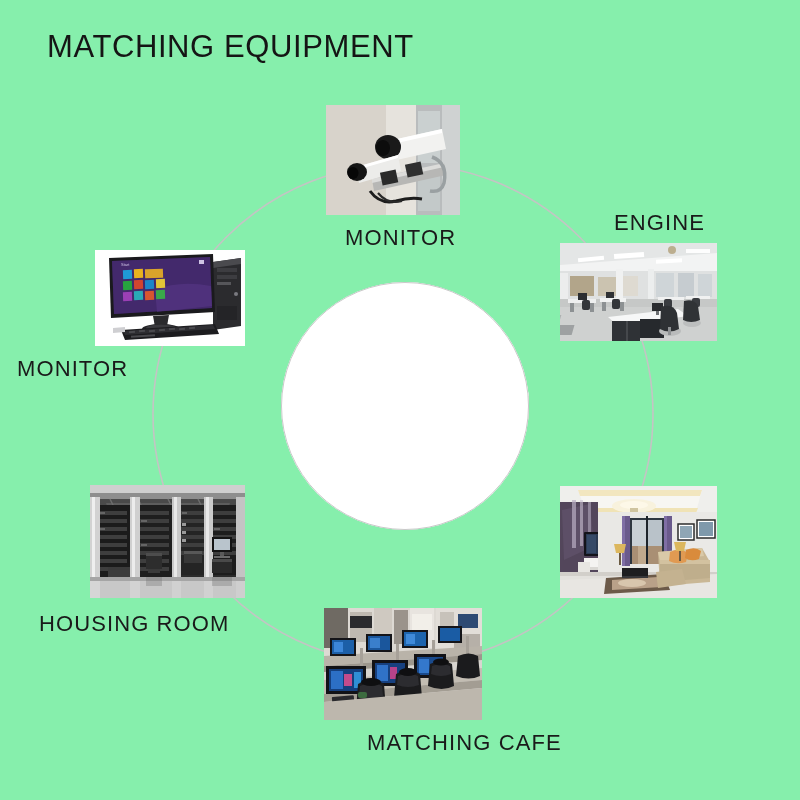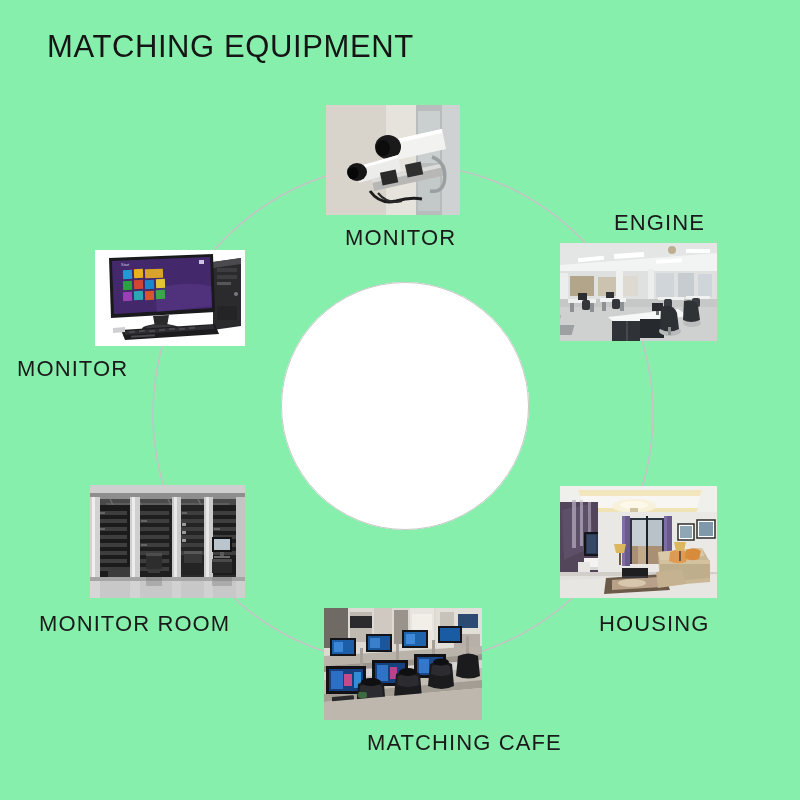--- a/index.html
+++ b/index.html
@@ -224,21 +224,20 @@
       <path d="M126 64 q9 -4 15 1 l-2 8 q-8 3 -14 -1 Z" fill="#d98b3c"></path>
 
       <path d="M96 86 L122 83 L126 98 L98 102 Z" fill="#c4b290"></path>
 
       <path d="M54 58 l12 0 l-2 9 l-8 0 Z" fill="#dcb75e"></path>
       <rect x="59" y="67" width="2" height="12" fill="#6a5a42"></rect>
       <path d="M114 56 l12 0 l-2 9 l-8 0 Z" fill="#dcb75e"></path>
       <rect x="119" y="65" width="2" height="10" fill="#6a5a42"></rect>
     </svg>
   </div>
-  <div class="label" style="left:599px;top:611px;">HOUSING</div>
 
   <div class="photo" style="left:324px;top:608px;width:158px;height:112px;">
     <svg viewBox="0 0 158 112" preserveAspectRatio="none">
       <rect width="158" height="112" fill="#d8d5d0"></rect>
 
       <rect x="0" y="0" width="158" height="48" fill="#ddd9d3"></rect>
       <rect x="0" y="0" width="24" height="40" fill="#6f6a63"></rect>
       <rect x="26" y="4" width="22" height="30" fill="#bfb9b1"></rect>
       <rect x="26" y="8" width="22" height="12" fill="#2b2b2e"></rect>
       <rect x="50" y="0" width="18" height="40" fill="#cfc9c1"></rect>
@@ -411,21 +410,21 @@
         <rect x="82" y="96" width="9" height="17" fill="#dedede"></rect>
         <rect x="114" y="96" width="9" height="17" fill="#dedede"></rect>
         <rect x="146" y="96" width="9" height="17" fill="#d8d8d8"></rect>
       </g>
       <g opacity=".3" fill="#6a6a6a">
         <rect x="56" y="92" width="16" height="9"></rect>
         <rect x="122" y="92" width="20" height="9"></rect>
       </g>
     </svg>
   </div>
-  <div class="label" style="left:39px;top:611px;">MONITOR ROOM</div>
+  <div class="label" style="left:39px;top:611px;">HOUSING ROOM</div>
 
   <div class="photo" style="left:95px;top:250px;width:150px;height:96px;background:#ffffff;">
     <svg viewBox="0 0 150 96" preserveAspectRatio="none">
       <rect width="150" height="96" fill="#ffffff"></rect>
 
       <path d="M118 12 L146 8 L146 76 L118 80 Z" fill="#2b2b2e"></path>
       <path d="M118 12 L146 8 L146 14 L118 18 Z" fill="#4a4a4e"></path>
       <rect x="122" y="18" width="20" height="4" fill="#3d3d41"></rect>
       <rect x="122" y="25" width="20" height="4" fill="#3d3d41"></rect>
       <rect x="122" y="32" width="14" height="3" fill="#56565a"></rect>

